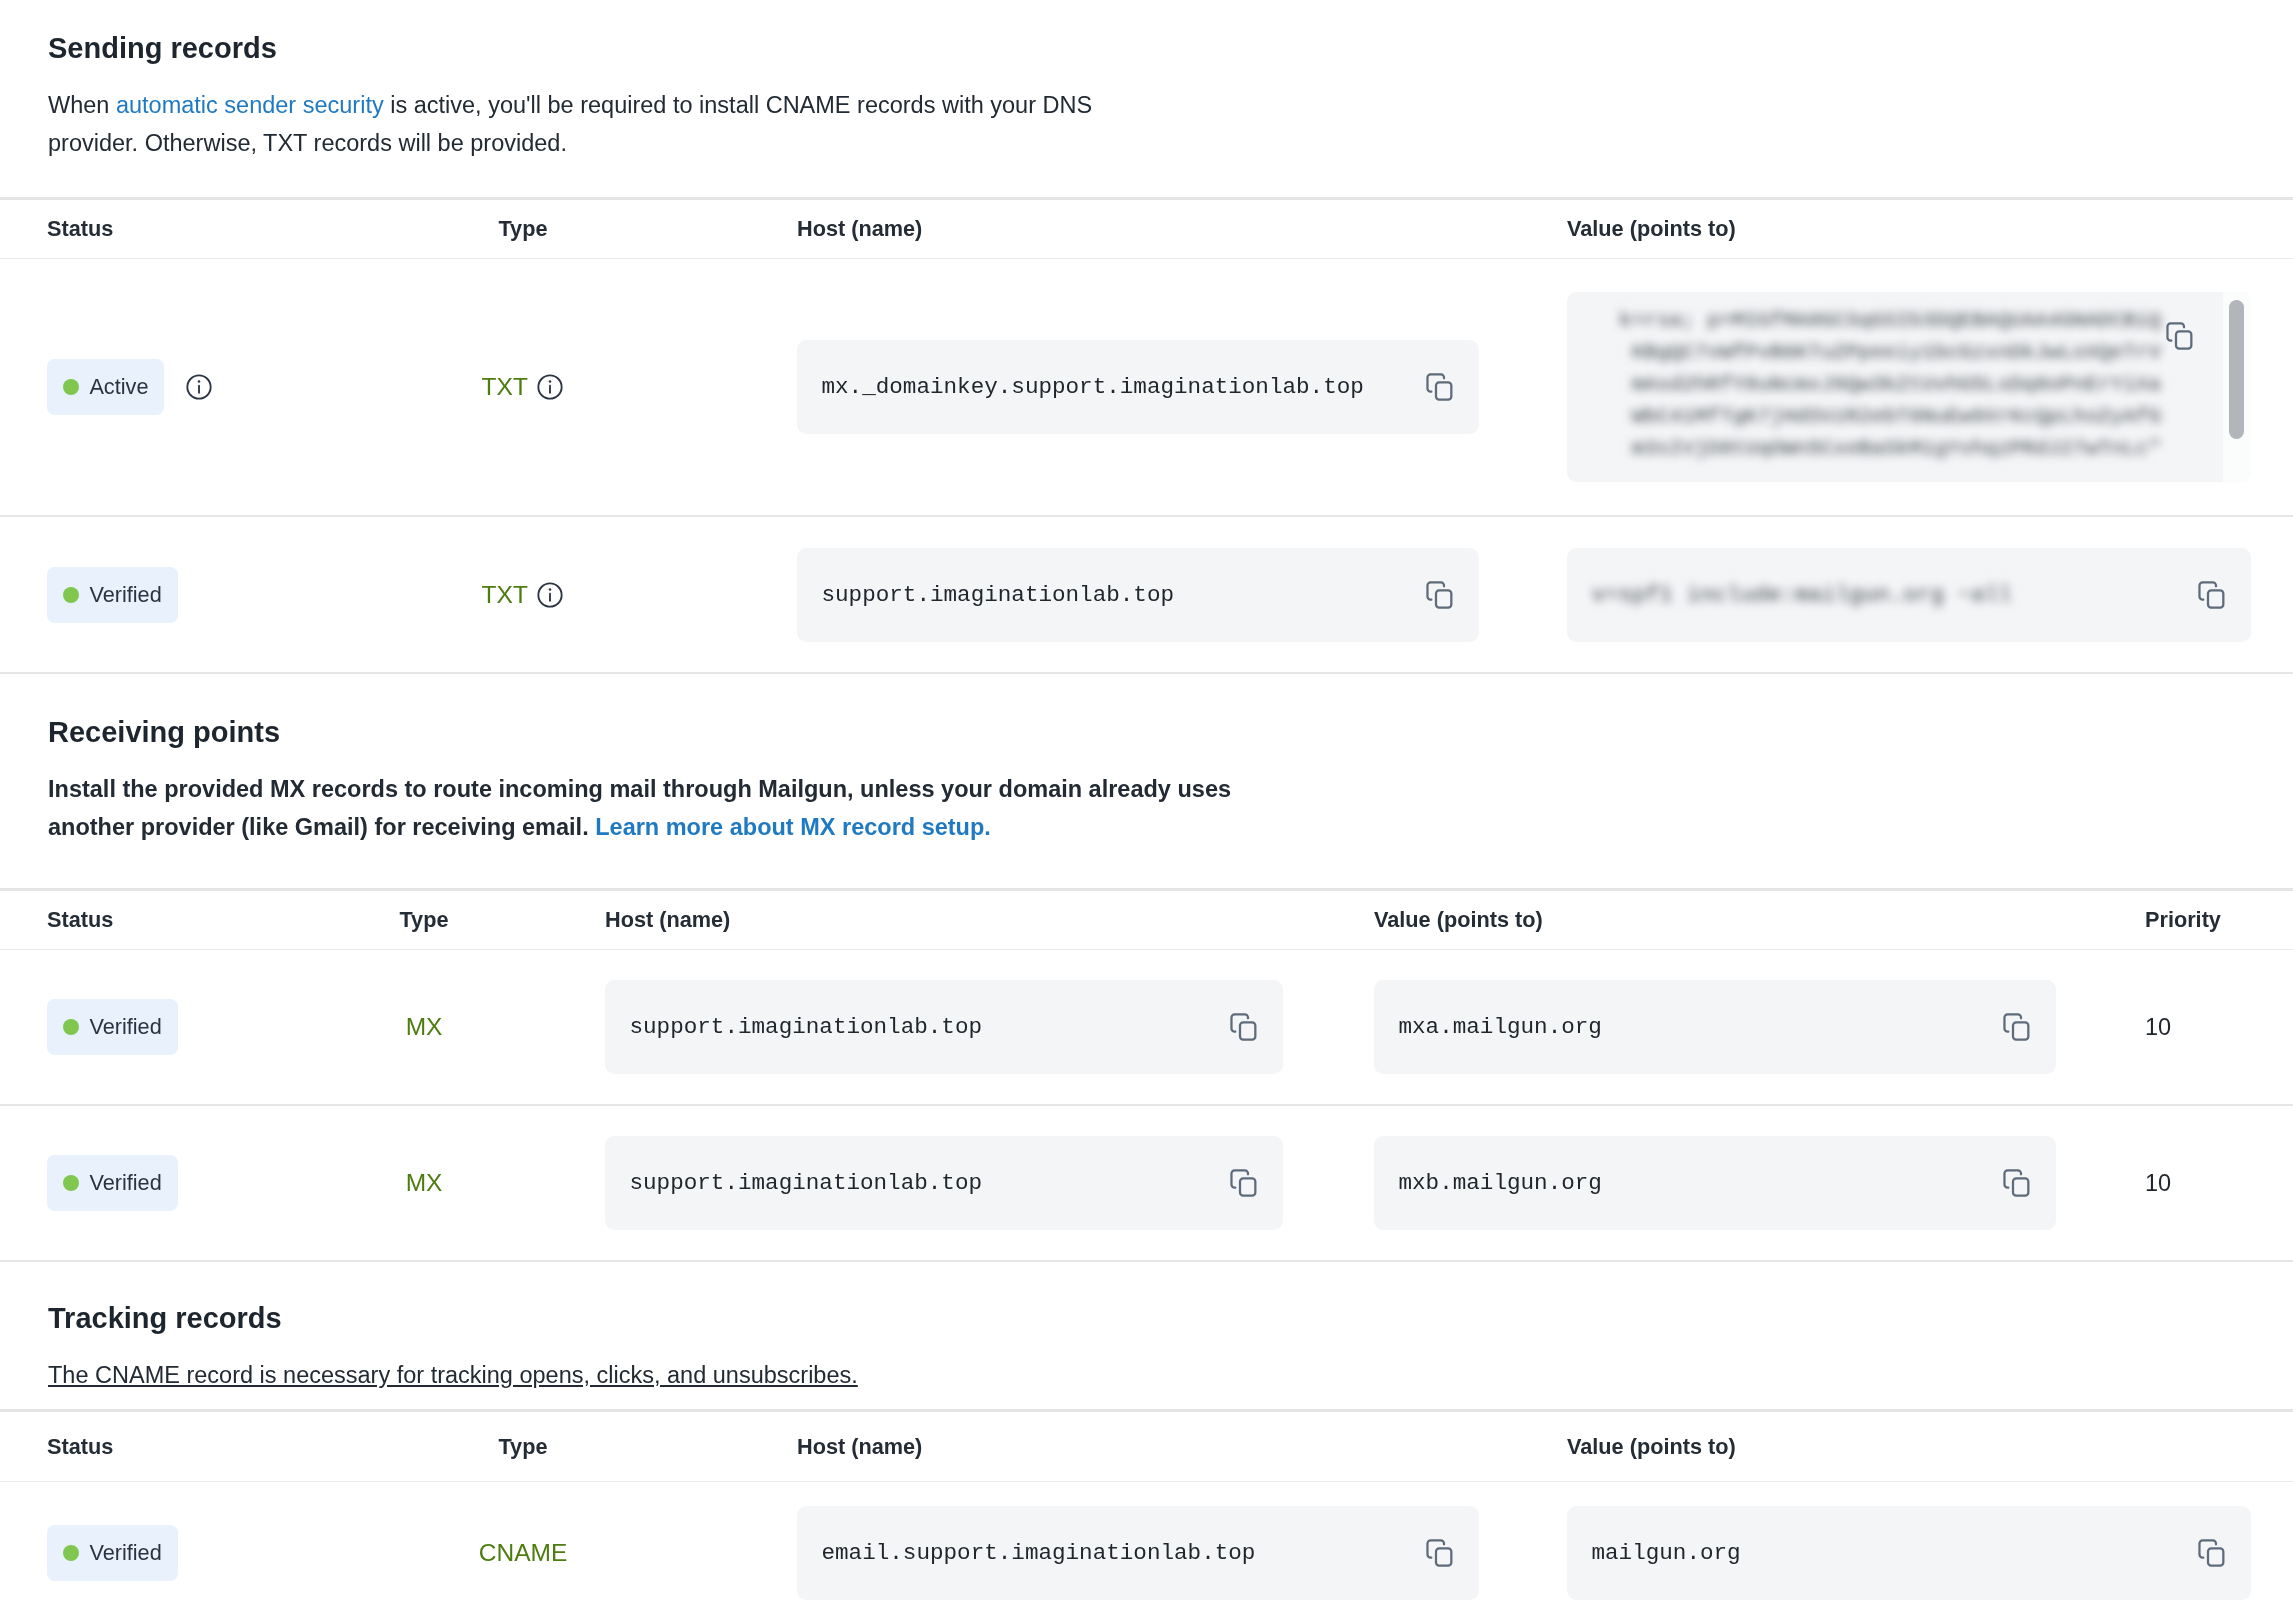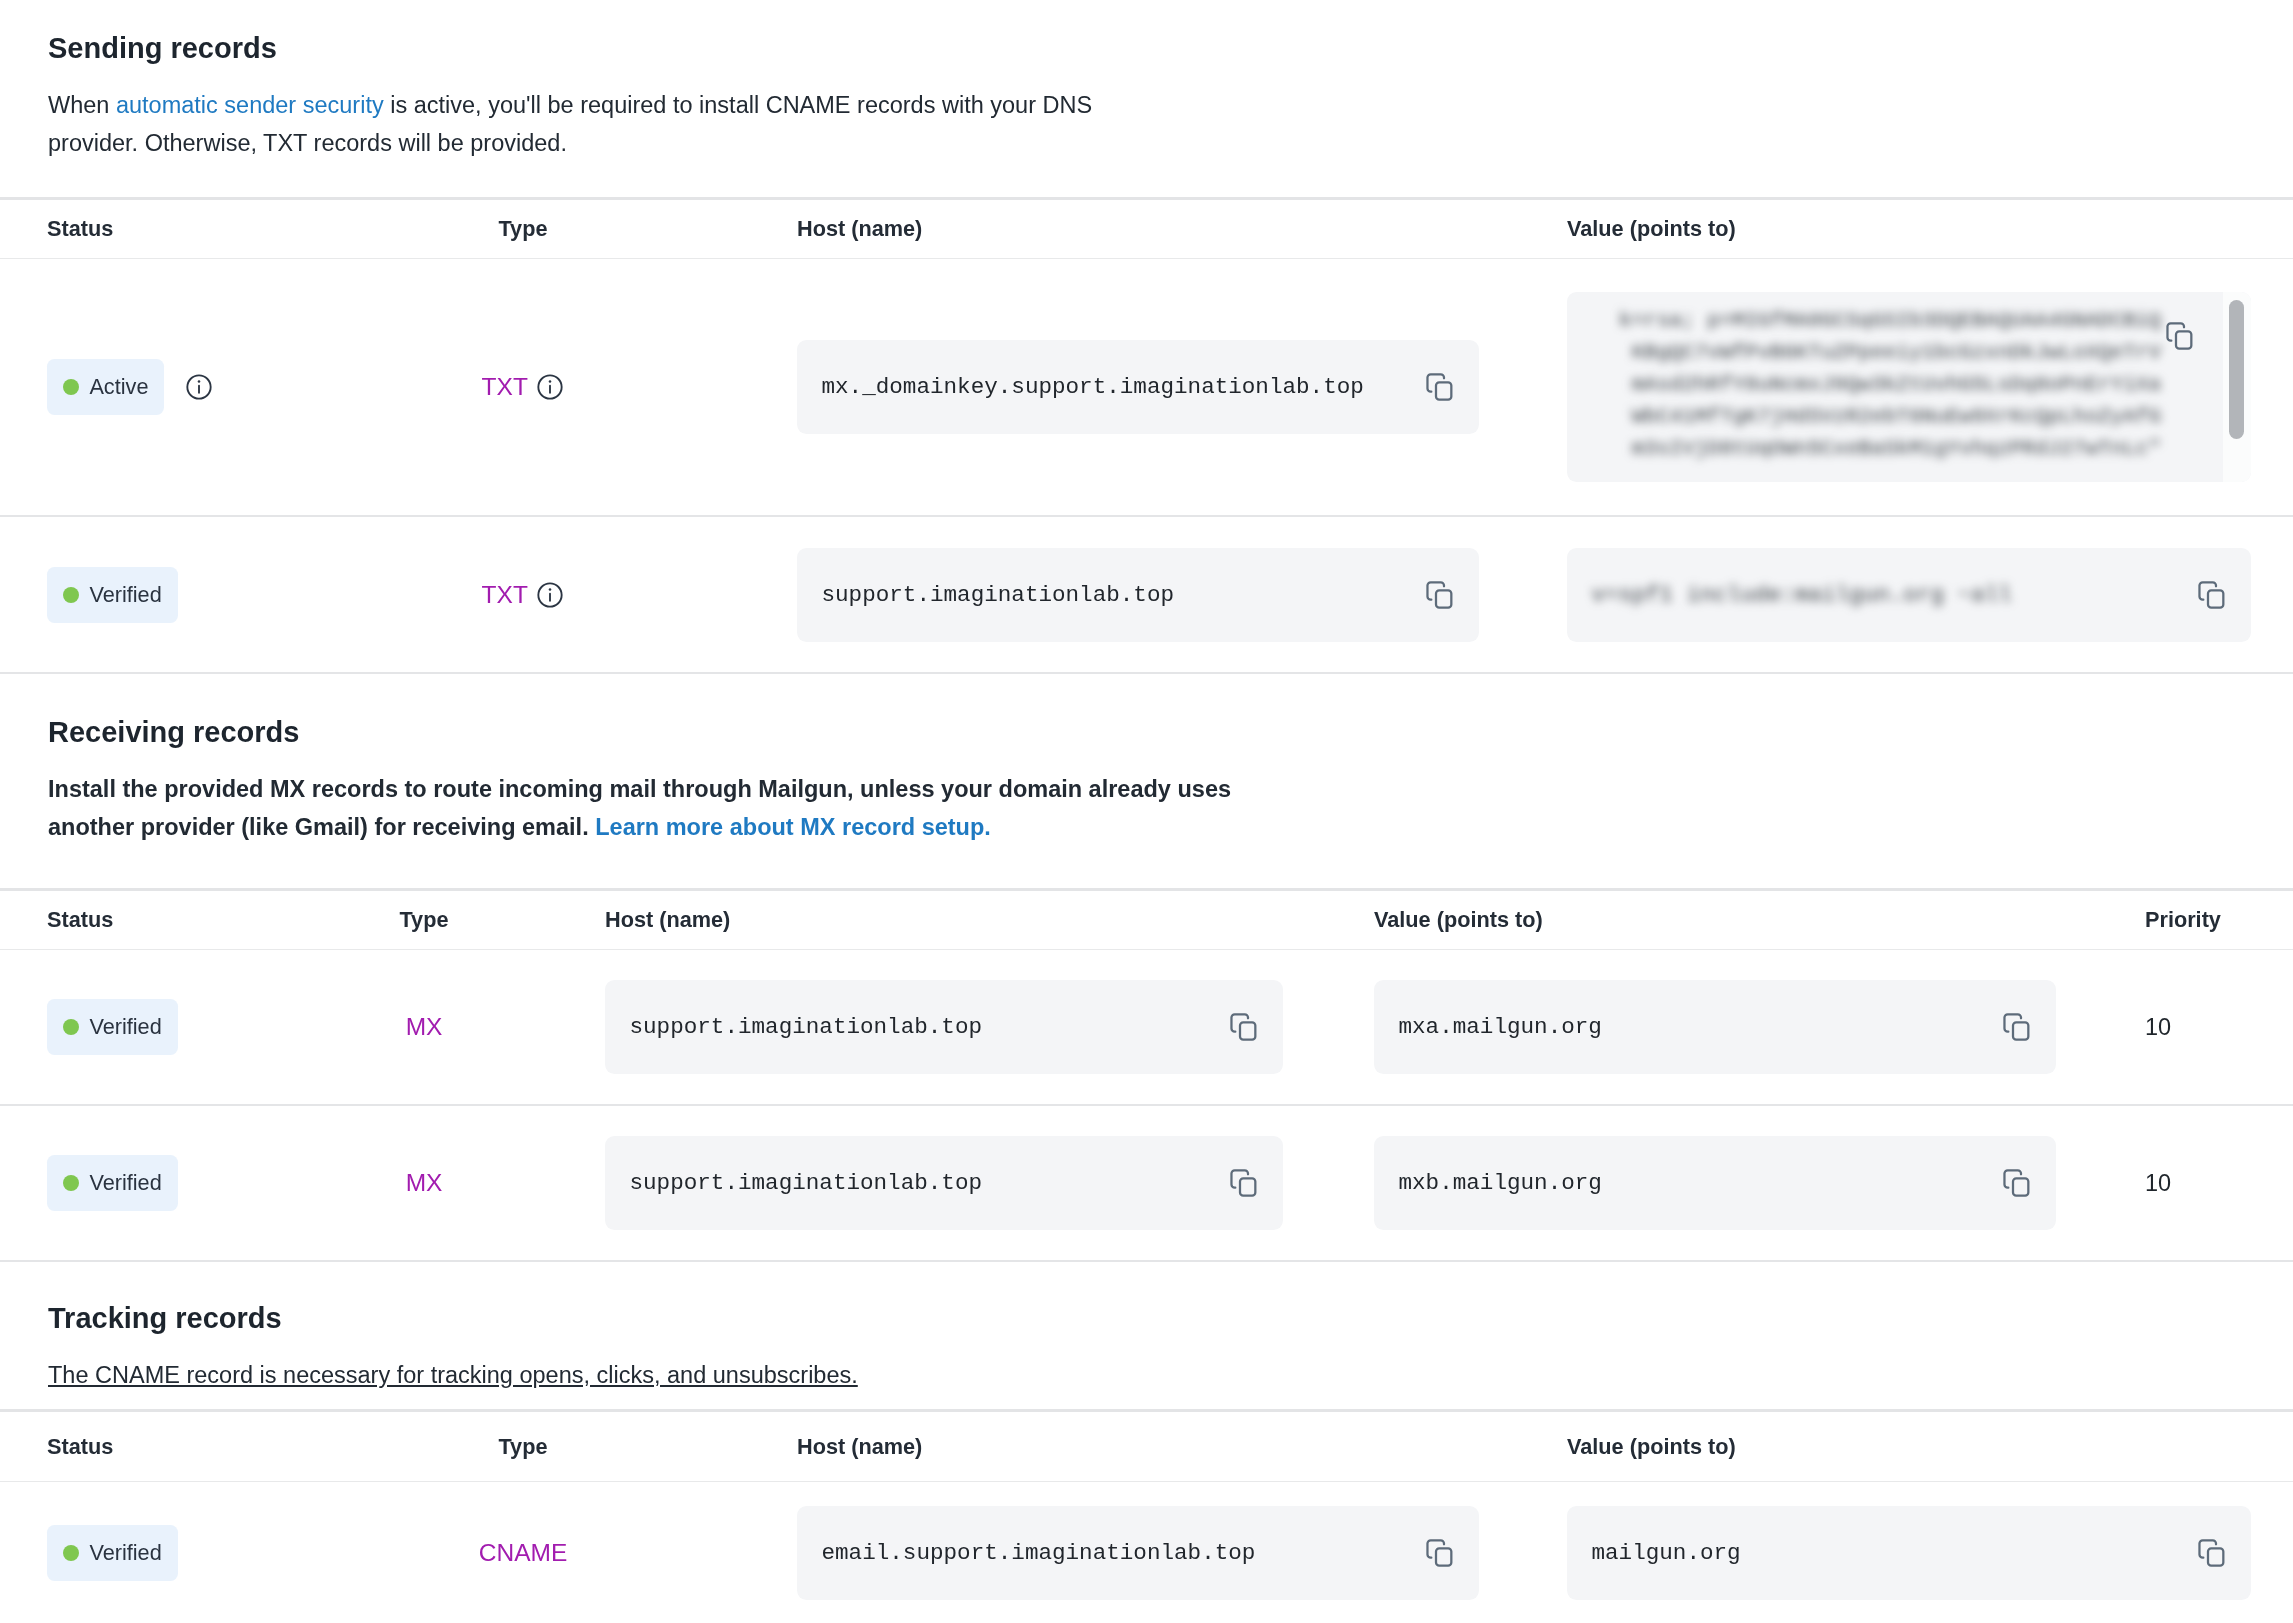--- a/index.html
+++ b/index.html
@@ -25,21 +25,21 @@
   .t13 .c-status{left:47px;}
   .t13 .c-type{left:443px;width:160px;display:flex;justify-content:center;align-items:center;gap:8.5px;}
   .t13 .c-host{left:797px;width:682px;}
   .t13 .c-value{left:1567px;width:684px;}
   
   .t2 .c-status{left:47px;}
   .t2 .c-type{left:344px;width:160px;display:flex;justify-content:center;align-items:center;gap:8.5px;}
   .t2 .c-host{left:605px;width:678px;}
   .t2 .c-value{left:1374px;width:682px;}
   .t2 .c-priority{left:2145px;}
-  .type-text{font-size:24.5px;color:#a21caf;}
+  .type-text{font-size:24.5px;color:#4d7c0f;}
   .priority-text{font-size:23.5px;color:#1f252b;}
   
   .badge{display:inline-flex;align-items:center;gap:10.4px;height:56px;padding:0 16px;
     background:#e9f2fc;border-radius:7.5px;font-size:21.7px;color:#2a3340;}
   .dot{width:16px;height:16px;border-radius:50%;background:#7fc74f;flex:0 0 auto;}
   .status-wrap{display:flex;align-items:center;gap:21px;}
   
   .vbox{position:relative;box-sizing:border-box;height:94px;border-radius:9.4px;background:#f4f5f7;
     display:flex;align-items:center;padding:0 73px 0 24.5px;
     font-family:"Liberation Mono",monospace;font-size:22.6px;color:#21262c;white-space:nowrap;overflow:hidden;text-align:right;}
@@ -165,21 +165,21 @@
                   <rect x="9" y="8.5" width="11.5" height="13" rx="2.4"></rect>
                   <path d="M5.5 15.5H5A2.4 2.4 0 0 1 2.6 13.1V4.9A2.4 2.4 0 0 1 5 2.5h7.6A2.4 2.4 0 0 1 15 4.9v.6"></path>
                 </svg></span>
           </div>
         </div>
       </div>
     </div>
   </section>
 
   <section class="s2">
-    <h2 class="sec-head">Receiving records</h2>
+    <h2 class="sec-head">Receiving points</h2>
     <p class="sec-desc"><span>Install the provided MX records to route incoming mail through Mailgun, unless your domain already uses</span><br><span>another provider (like Gmail) for receiving email. </span><a class="inline-link">Learn more about MX record setup.</a></p>
 
     <div class="dns-table t2">
       <div class="thead">
         <div class="cell c-status">Status</div>
         <div class="cell c-type">
             <span>Type</span>
           </div>
         <div class="cell c-host">Host (name)</div>
         <div class="cell c-value">Value (points to)</div>

